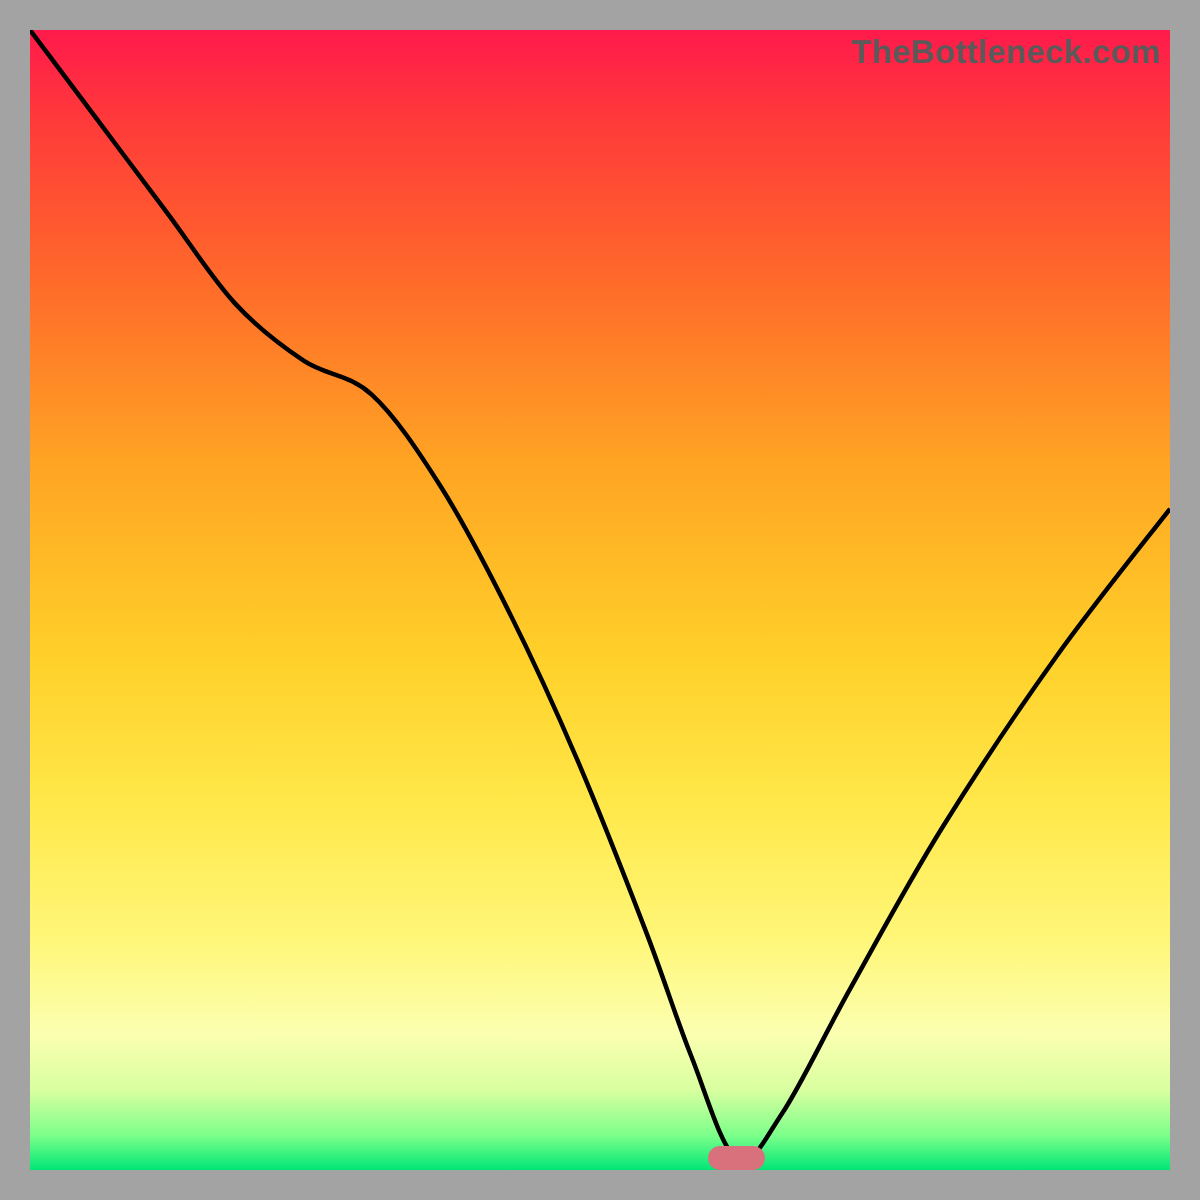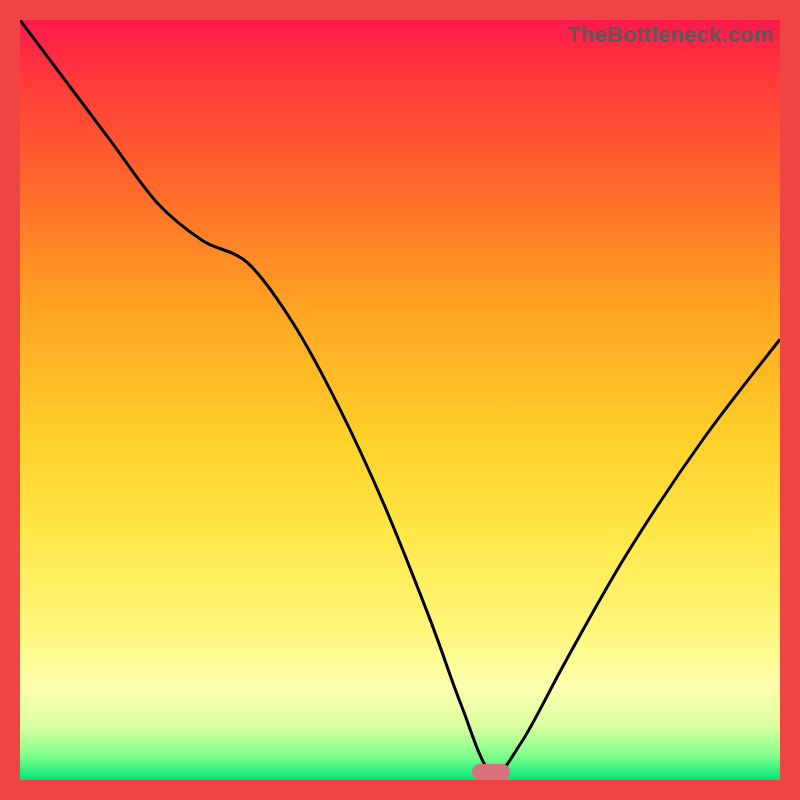--- a/index.html
+++ b/index.html
@@ -7,21 +7,21 @@
     padding: 0;
     width: 800px;
     height: 800px;
     background: #000;
     overflow: hidden;
   }
   .frame {
     position: relative;
     width: 800px;
     height: 800px;
-    background: #ef4444;
+    background: #a3a3a3;
   }
   .plot-area {
     position: absolute;
     left: 20px;
     top: 20px;
     width: 760px;
     height: 760px;
     background: linear-gradient(to bottom,
       #ff1a4b 0%,
       #ff3a3a 8%,

